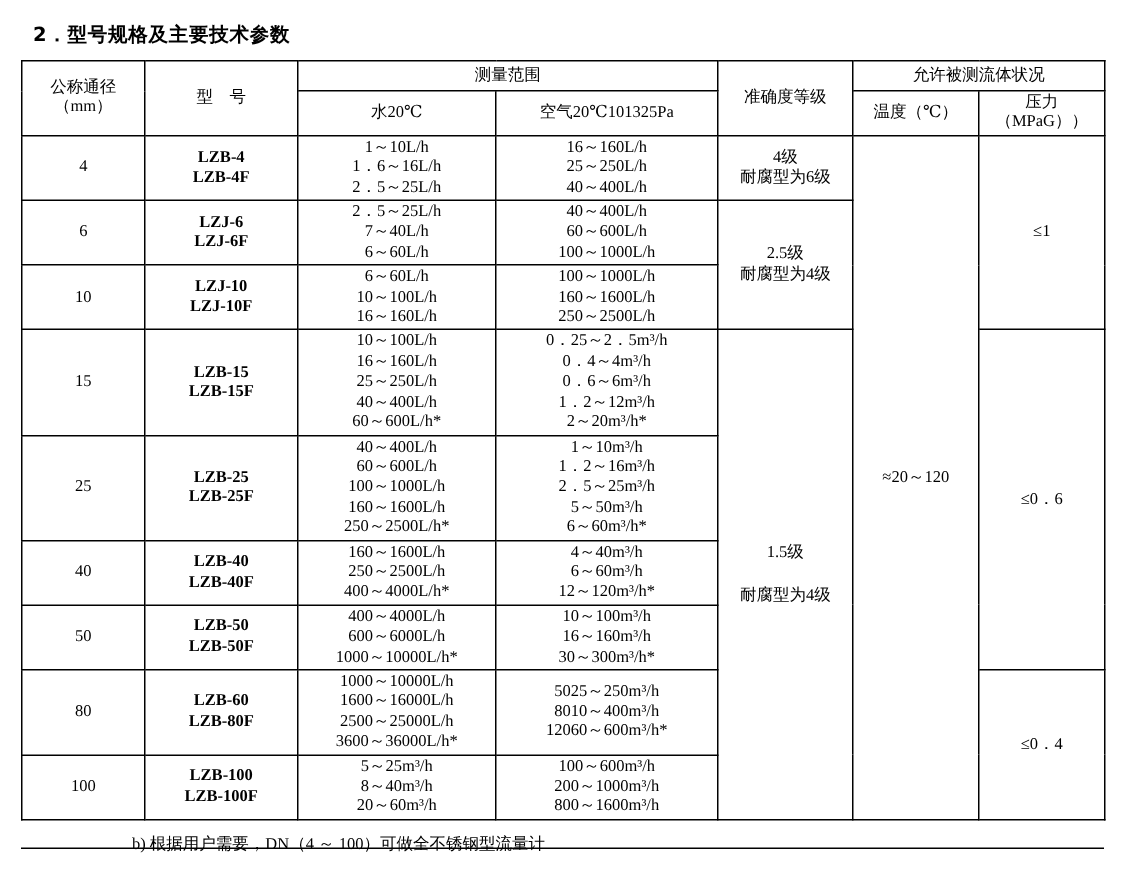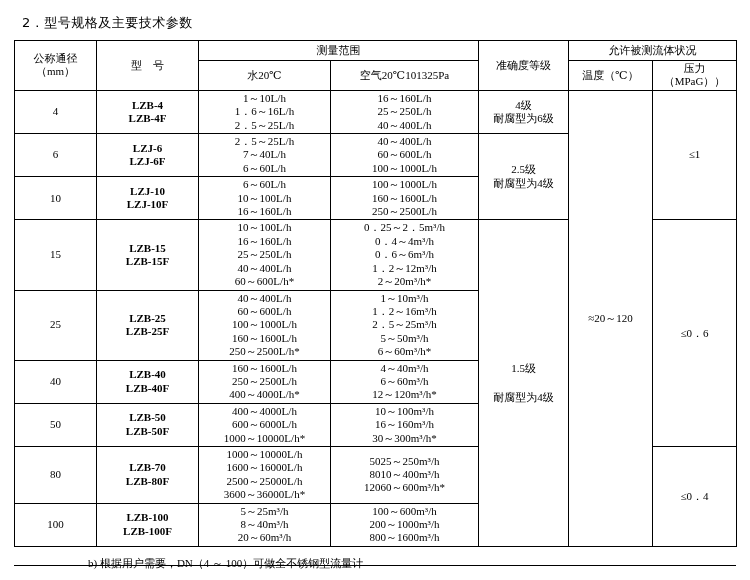--- a/index.html
+++ b/index.html
@@ -11,21 +11,21 @@
     overflow:hidden;
   }
   .page{
     position:relative;
     width:750px;height:580px;
     box-sizing:border-box;
     padding:10px 14px 0 14px;
   }
   .sec-title{
     font-family:"DejaVu Sans","Liberation Sans",sans-serif;
-    font-weight:normal;
+    font-weight:bold;
     font-size:13px;
     margin:4px 0 8px 8px;
     letter-spacing:0.5px;
   }
   table.spec{
     border-collapse:collapse;
     width:722px;
     margin:0 auto;
     table-layout:fixed;
   }
@@ -241,21 +241,21 @@
       <td class="lines">
         <span>10～100m³/h</span>
         <span>16～160m³/h</span>
         <span>30～300m³/h*</span>
       </td>
     </tr>
 
     <tr>
       <td>80</td>
       <td class="model-cell">
-        <span>LZB-70</span>
+        <span>LZB-60</span>
         <span>LZB-80F</span>
       </td>
       <td class="lines">
         <span>1000～10000L/h</span>
         <span>1600～16000L/h</span>
         <span>2500～25000L/h</span>
         <span>3600～36000L/h*</span>
       </td>
       <td class="lines">
         <span>5025～250m³/h</span>

